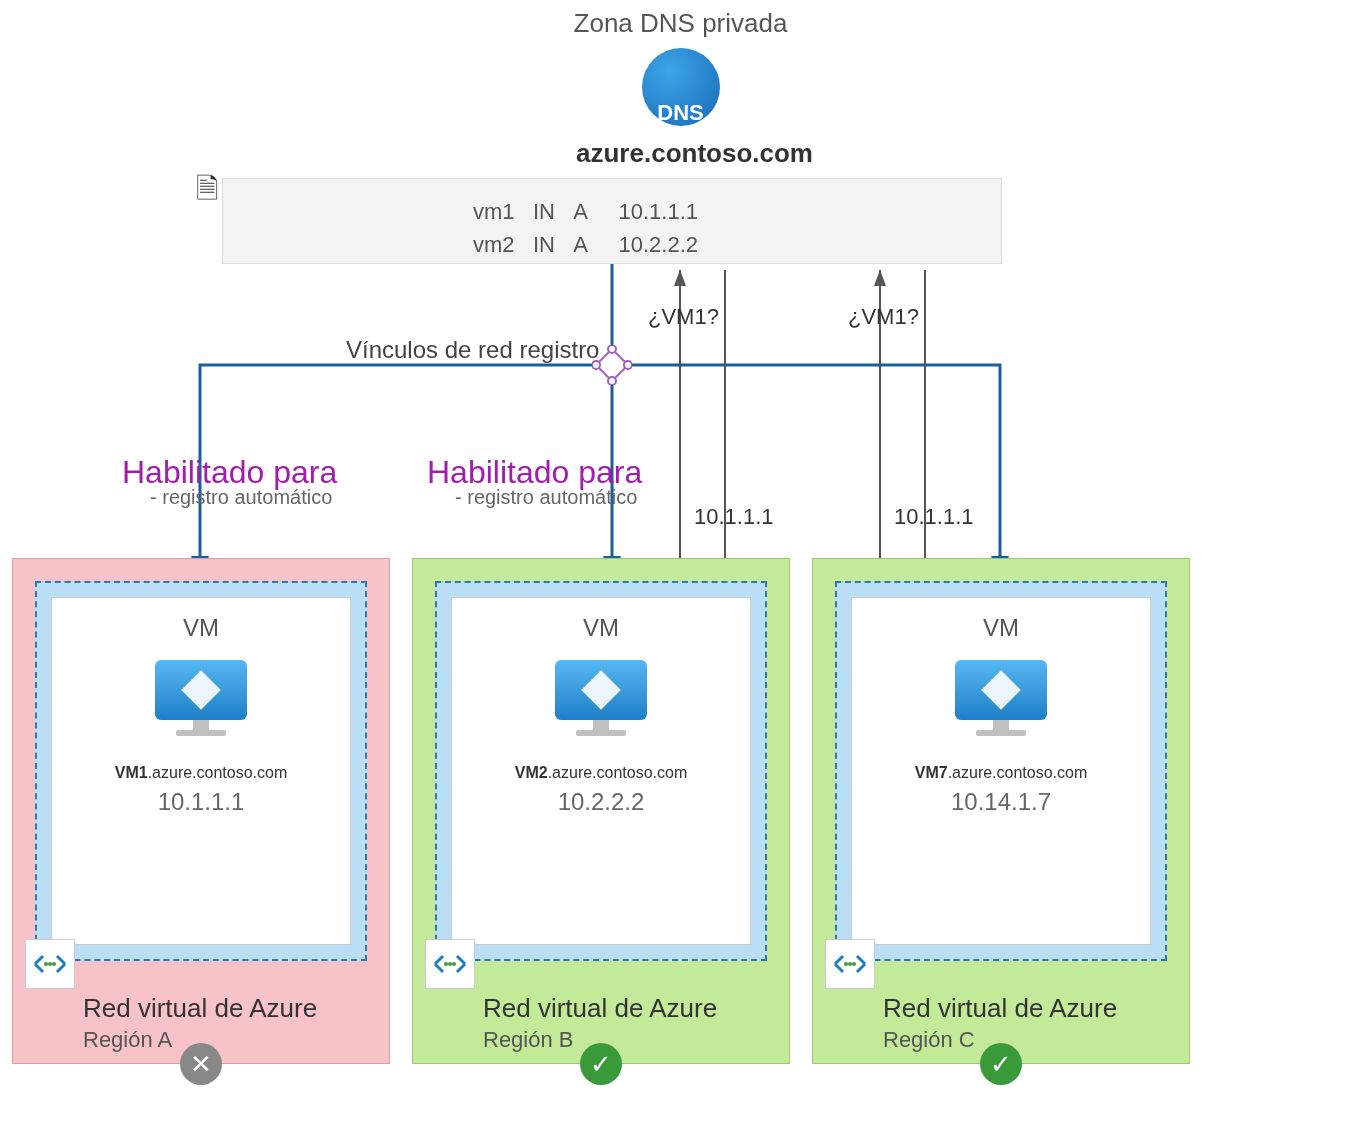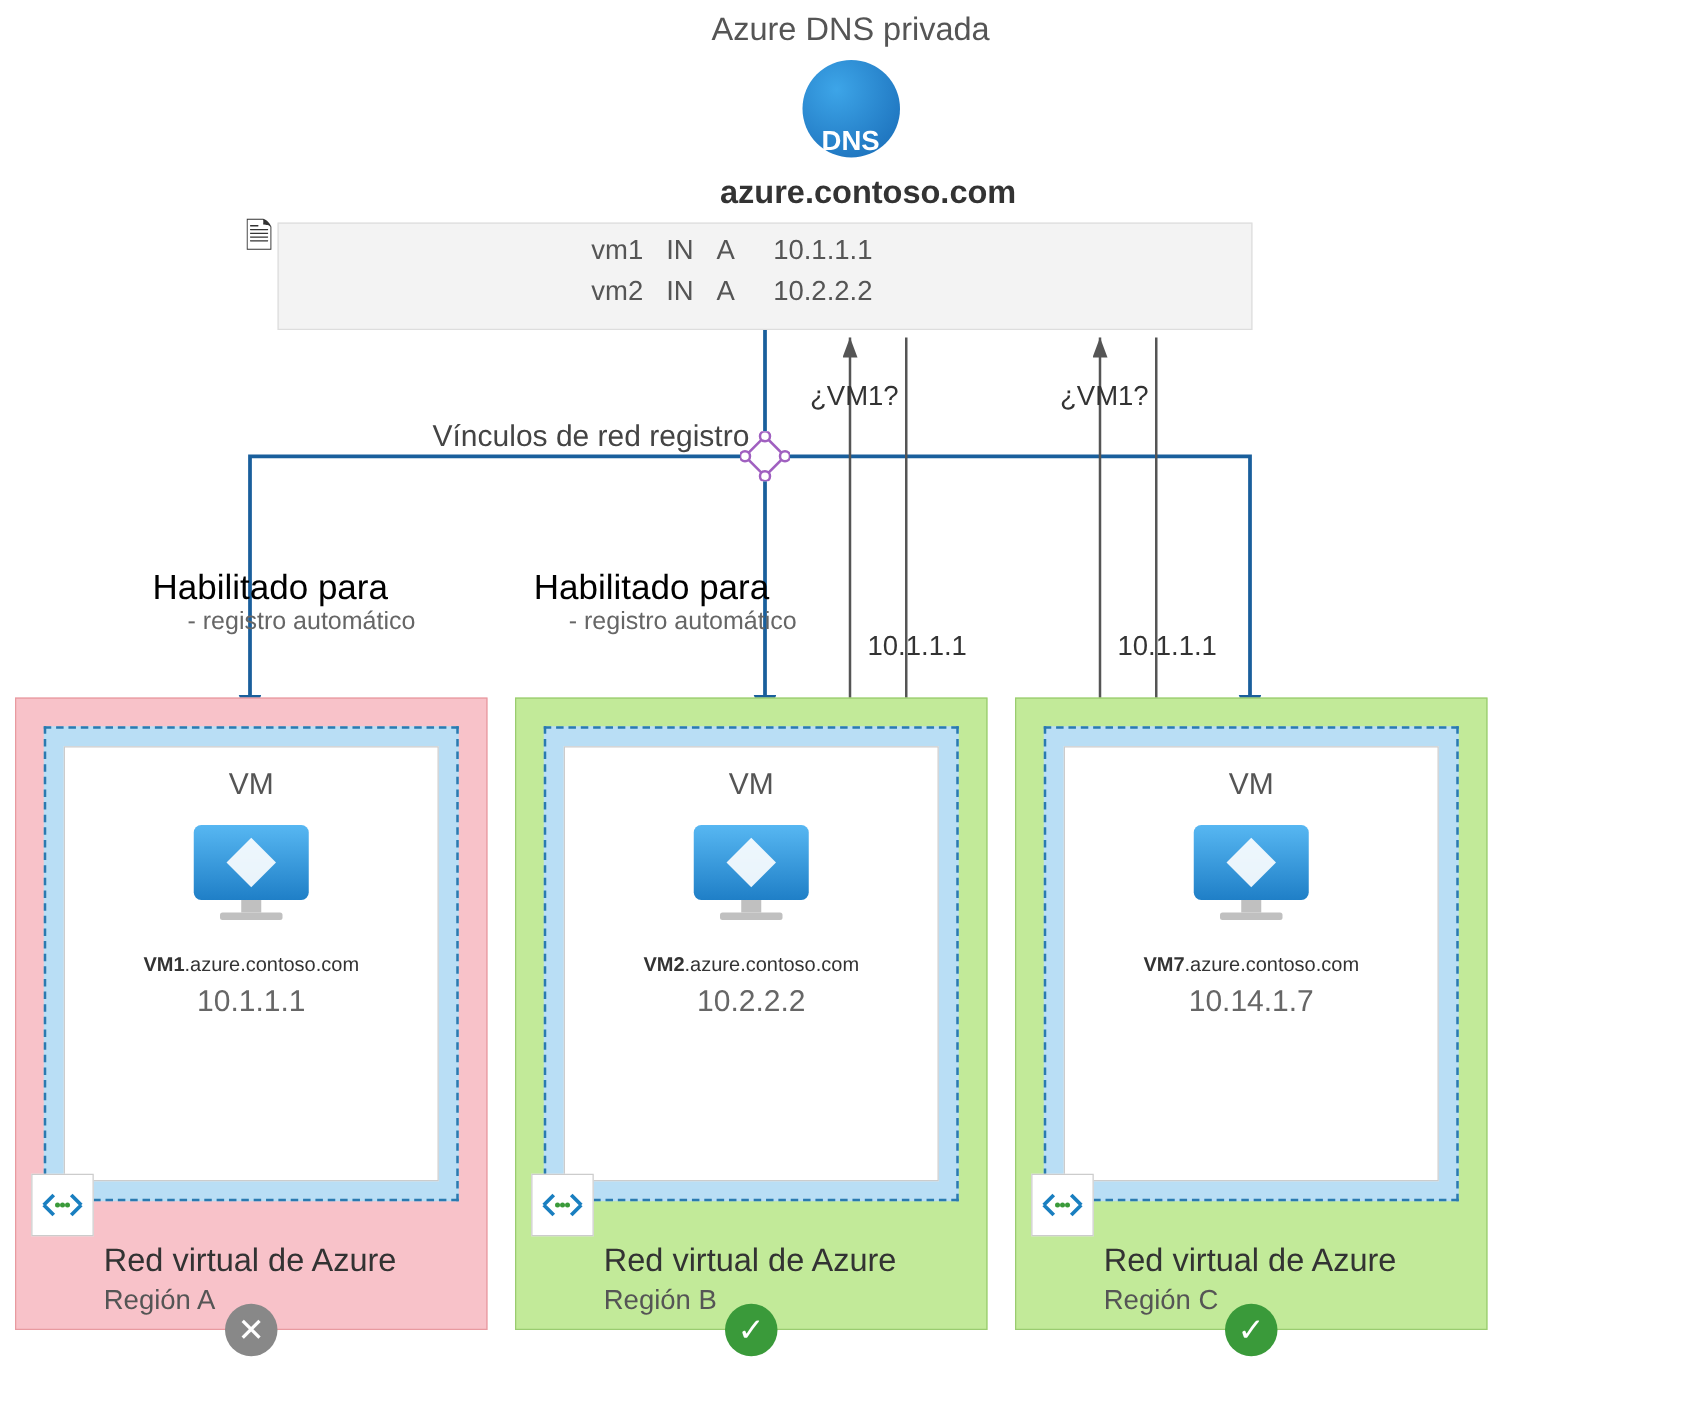--- a/index.html
+++ b/index.html
@@ -45,21 +45,21 @@
     padding-left: 28px;
   }
   .records-box {
     position: absolute;
     top: 178px;
     left: 222px;
     width: 780px;
     height: 86px;
     background: #f3f3f3;
     border: 1px solid #ddd;
-    padding: 4px 250px;
+    padding: 16px 250px;
     font-size: 22px;
     color: #555;
     line-height: 1.5;
   }
   .doc-icon {
     position: absolute;
     top: 168px;
     left: 196px;
     font-size: 28px;
   }
@@ -70,22 +70,22 @@
     font-size: 24px;
     color: #444;
   }
   .vnet-links-icon {
     position: absolute;
     top: 345px; left: 592px;
     width: 40px; height: 40px;
   }
   .enabled-label {
     position: absolute;
-    font-size: 28px;
-    color: #000000;
+    font-size: 32px;
+    color: #a21caf;
   }
   .enabled-sub {
     position: absolute;
     font-size: 20px;
     color: #666;
   }
   .query-label {
     position: absolute;
     font-size: 22px;
     color: #333;
@@ -203,21 +203,21 @@
   <path d="M612 385 L612 580" stroke="#1a5f9c" stroke-width="3" fill="none" marker-end="url(#arrB)"></path>
   <path d="M632 365 L1000 365 L1000 580" stroke="#1a5f9c" stroke-width="3" fill="none" marker-end="url(#arrB)"></path>
 
   <path d="M680 595 L680 270" stroke="#555" stroke-width="2" fill="none" marker-end="url(#arrK)"></path>
   <path d="M725 270 L725 595" stroke="#555" stroke-width="2" fill="none" marker-end="url(#arrK)"></path>
 
   <path d="M880 595 L880 270" stroke="#555" stroke-width="2" fill="none" marker-end="url(#arrK)"></path>
   <path d="M925 270 L925 595" stroke="#555" stroke-width="2" fill="none" marker-end="url(#arrK)"></path>
 </svg>
 
-<div class="title-top">Azure DNS privada</div>
+<div class="title-top">Zona DNS privada</div>
 
 <div class="dns-icon">
   <span>DNS</span>
 </div>
 
 <div class="domain-name">azure.contoso.com</div>
 
 <div class="doc-icon">🗎</div>
 <div class="records-box">
   <div>

